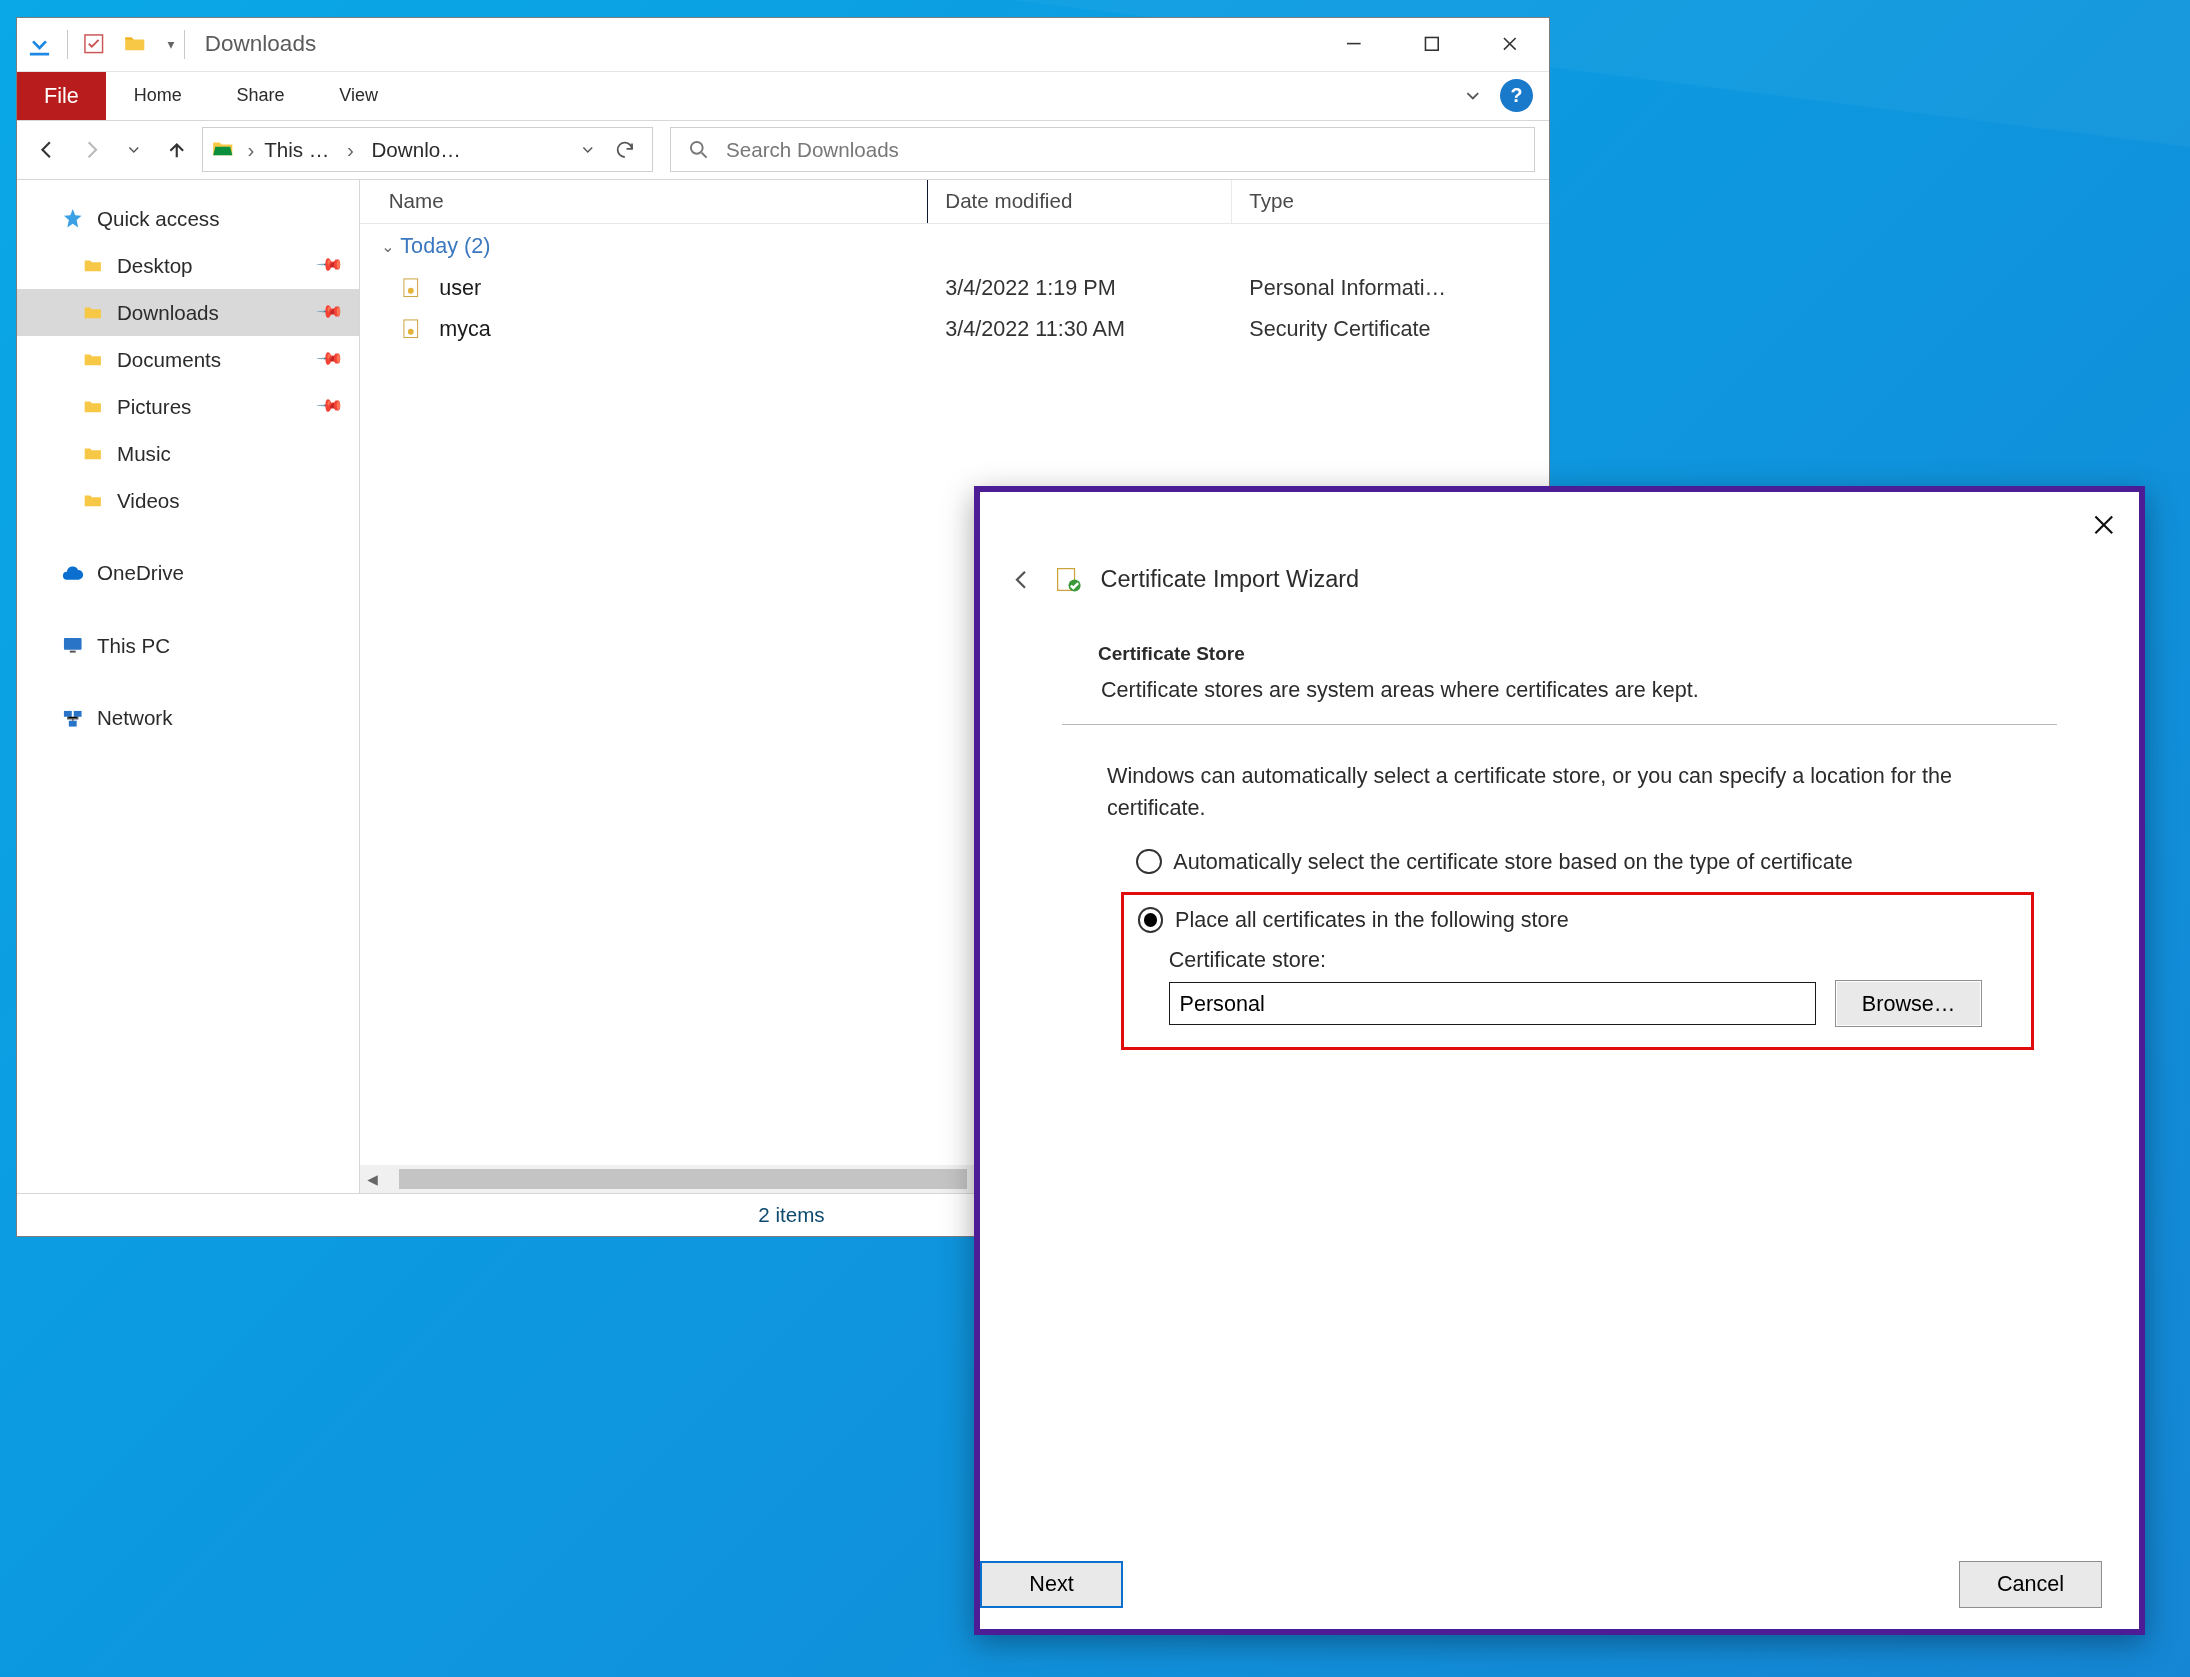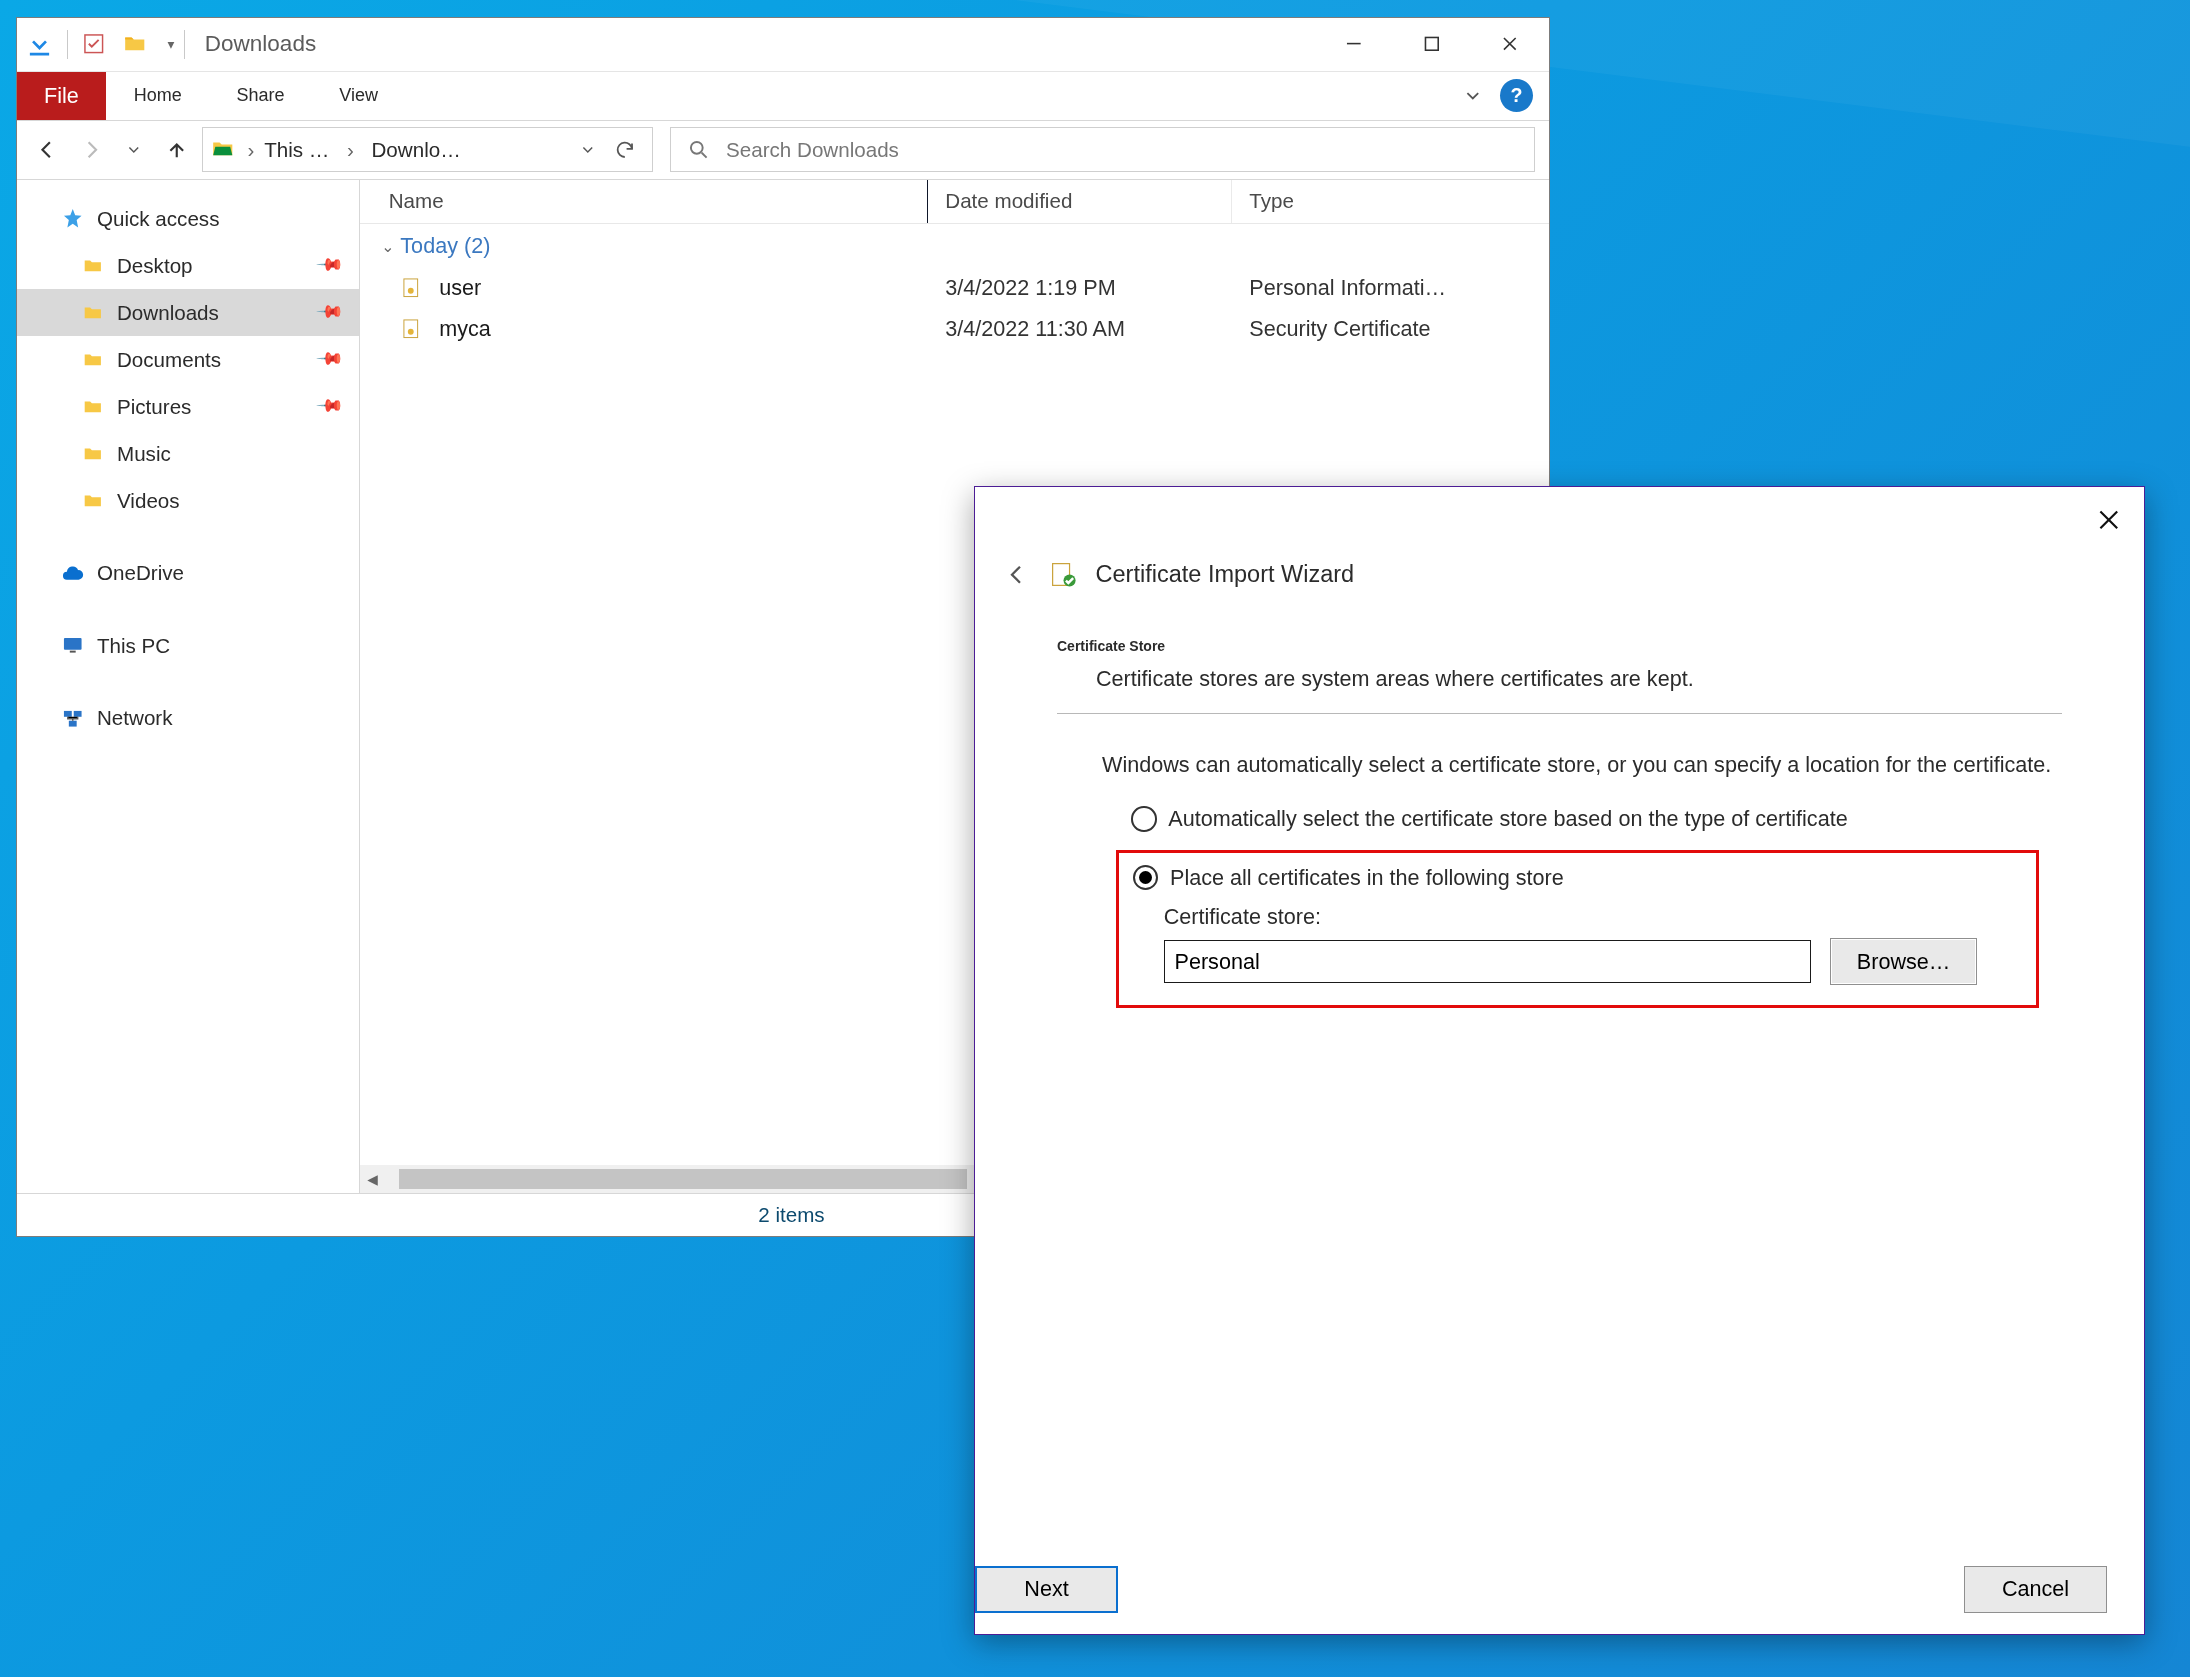--- a/index.html
+++ b/index.html
@@ -247,21 +247,21 @@
   }
 
   
   .wizard {
     position: absolute;
     left: 974px;
     top: 486px;
     width: 1171px;
     height: 1149px;
     background:#ffffff;
-    border:1px solid #4c1d95;
+    border:6px solid #4c1d95;
     box-shadow: 0 7.8px 29px rgba(0,0,0,0.35);
     display:flex;
     flex-direction:column;
   }
   .wizard-close {
     position:absolute;
     right:15.7px; top:13.7px;
     width:39px; height:39px;
     display:flex; align-items:center; justify-content:center;
   }
@@ -279,21 +279,21 @@
     font-size:23.5px;
     color:#2b2b2b;
     display:flex; align-items:center; gap:11.8px;
   }
   .wizard-body {
     flex:1;
     padding: 39px 82px 0 82px;
     color:#2b2b2b;
     font-size:21.6px;
   }
-  .section-title { font-weight:600; margin-bottom:9.8px; font-size:14px; }
+  .section-title { font-weight:600; margin-bottom:9.8px; font-size:19px;margin-left:36px; }
   .section-desc { padding-left:39px; margin-bottom:19.6px; line-height:1.4; }
   .hr { height:1px; background:#b8b8b8; margin: 17.6px 0 35px 0; }
   .para { padding-left:45px; padding-right:5.9px; line-height:1.45; margin-bottom:25.5px; }
   .radio-group { padding-left:74px; }
   .radio-row { display:flex; align-items:center; gap:11.8px; margin-bottom:17.6px; }
   .radio {
     width:25.5px; height:25.5px;
     border:2px solid #333;
     border-radius:50%;
     display:flex; align-items:center; justify-content:center;

